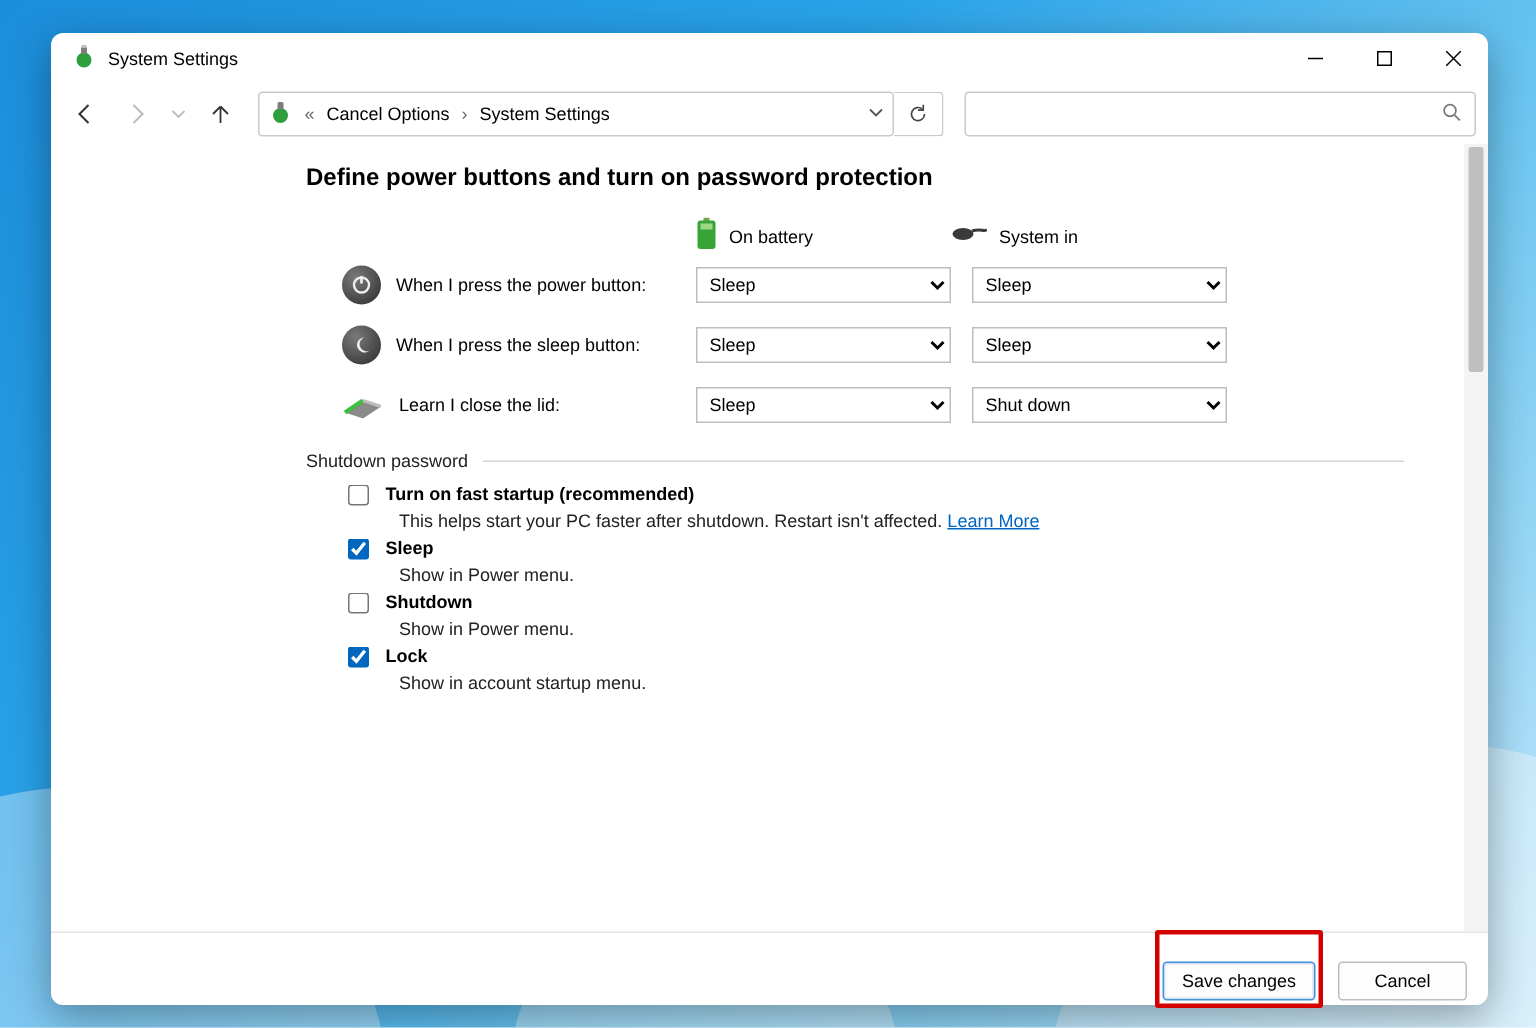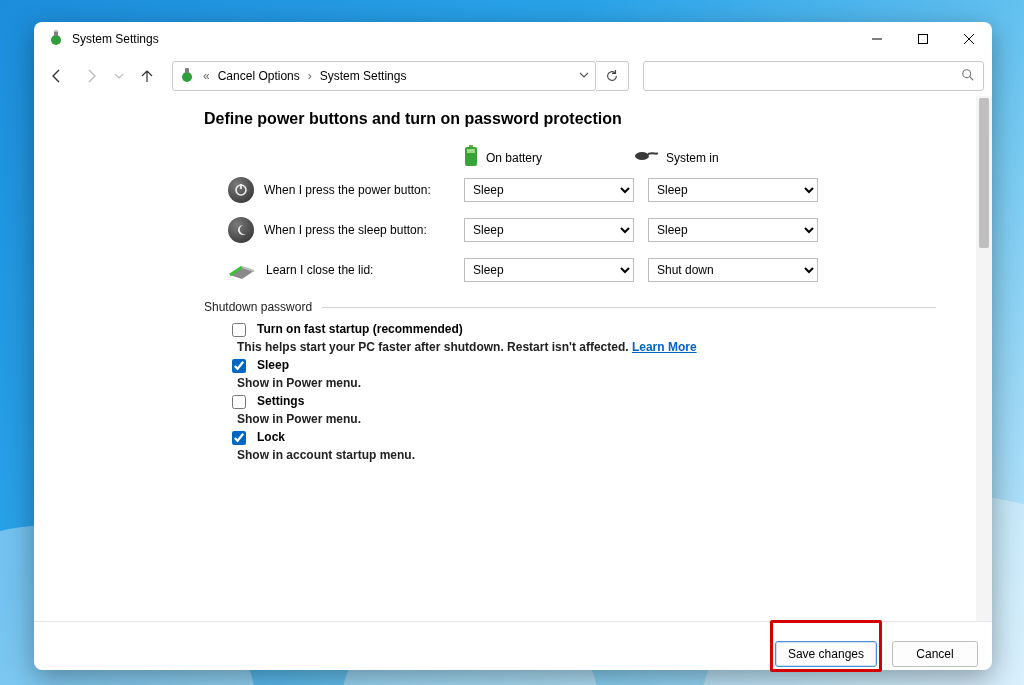--- a/index.html
+++ b/index.html
@@ -75,21 +75,21 @@
   .pt-row .col-label{ width:236px; display:flex; align-items:center; gap:10px; font-size:12px; }
   .pt-row .col{ width:170px; padding-right:14px; }
   select.win{
     width:100%; height:24px; border:1px solid #bdbdbd; background:#fff; font-size:12px; padding:0 4px;
   }
 
   .chk-row{ margin:4px 0 4px 24px; }
   .chk-row label{ display:flex; align-items:flex-start; gap:8px; }
   .chk-row input[type=checkbox]{ width:14px; height:14px; margin-top:1px; accent-color:#0067c0;}
   .chk-title{ font-weight:700; }
-  .chk-desc{ margin-left:9px; color:#222;font-weight:bold; }
+  .chk-desc{ margin-left:38px; color:#222; }
   a.learn{ color:#0064c1; text-decoration:underline; }
 
   .footer{
     height:48px; border-top:1px solid #e4e4e4; display:flex; align-items:center; justify-content:flex-end;
     padding:0 14px; gap:10px;
   }
   .btn{
     min-width:86px; height:26px; border:1px solid #bdbdbd; background:#fdfdfd; border-radius:3px;
     font-size:12px; padding:12px 12px; display:flex; align-items:center; justify-content:center;margin-top:16px;
   }
@@ -286,21 +286,21 @@
         <label>
           <input type="checkbox" checked="" style="">
           <span class="chk-title">Sleep</span>
         </label>
         <div class="chk-desc">Show in Power menu.</div>
       </div>
 
       <div class="chk-row">
         <label>
           <input type="checkbox" style="">
-          <span class="chk-title">Settings</span>
+          <span class="chk-title">Shutdown</span>
         </label>
         <div class="chk-desc">Show in Power menu.</div>
       </div>
 
       <div class="chk-row">
         <label>
           <input type="checkbox" checked="" style="">
           <span class="chk-title">Lock</span>
         </label>
         <div class="chk-desc">Show in account startup menu.</div>

